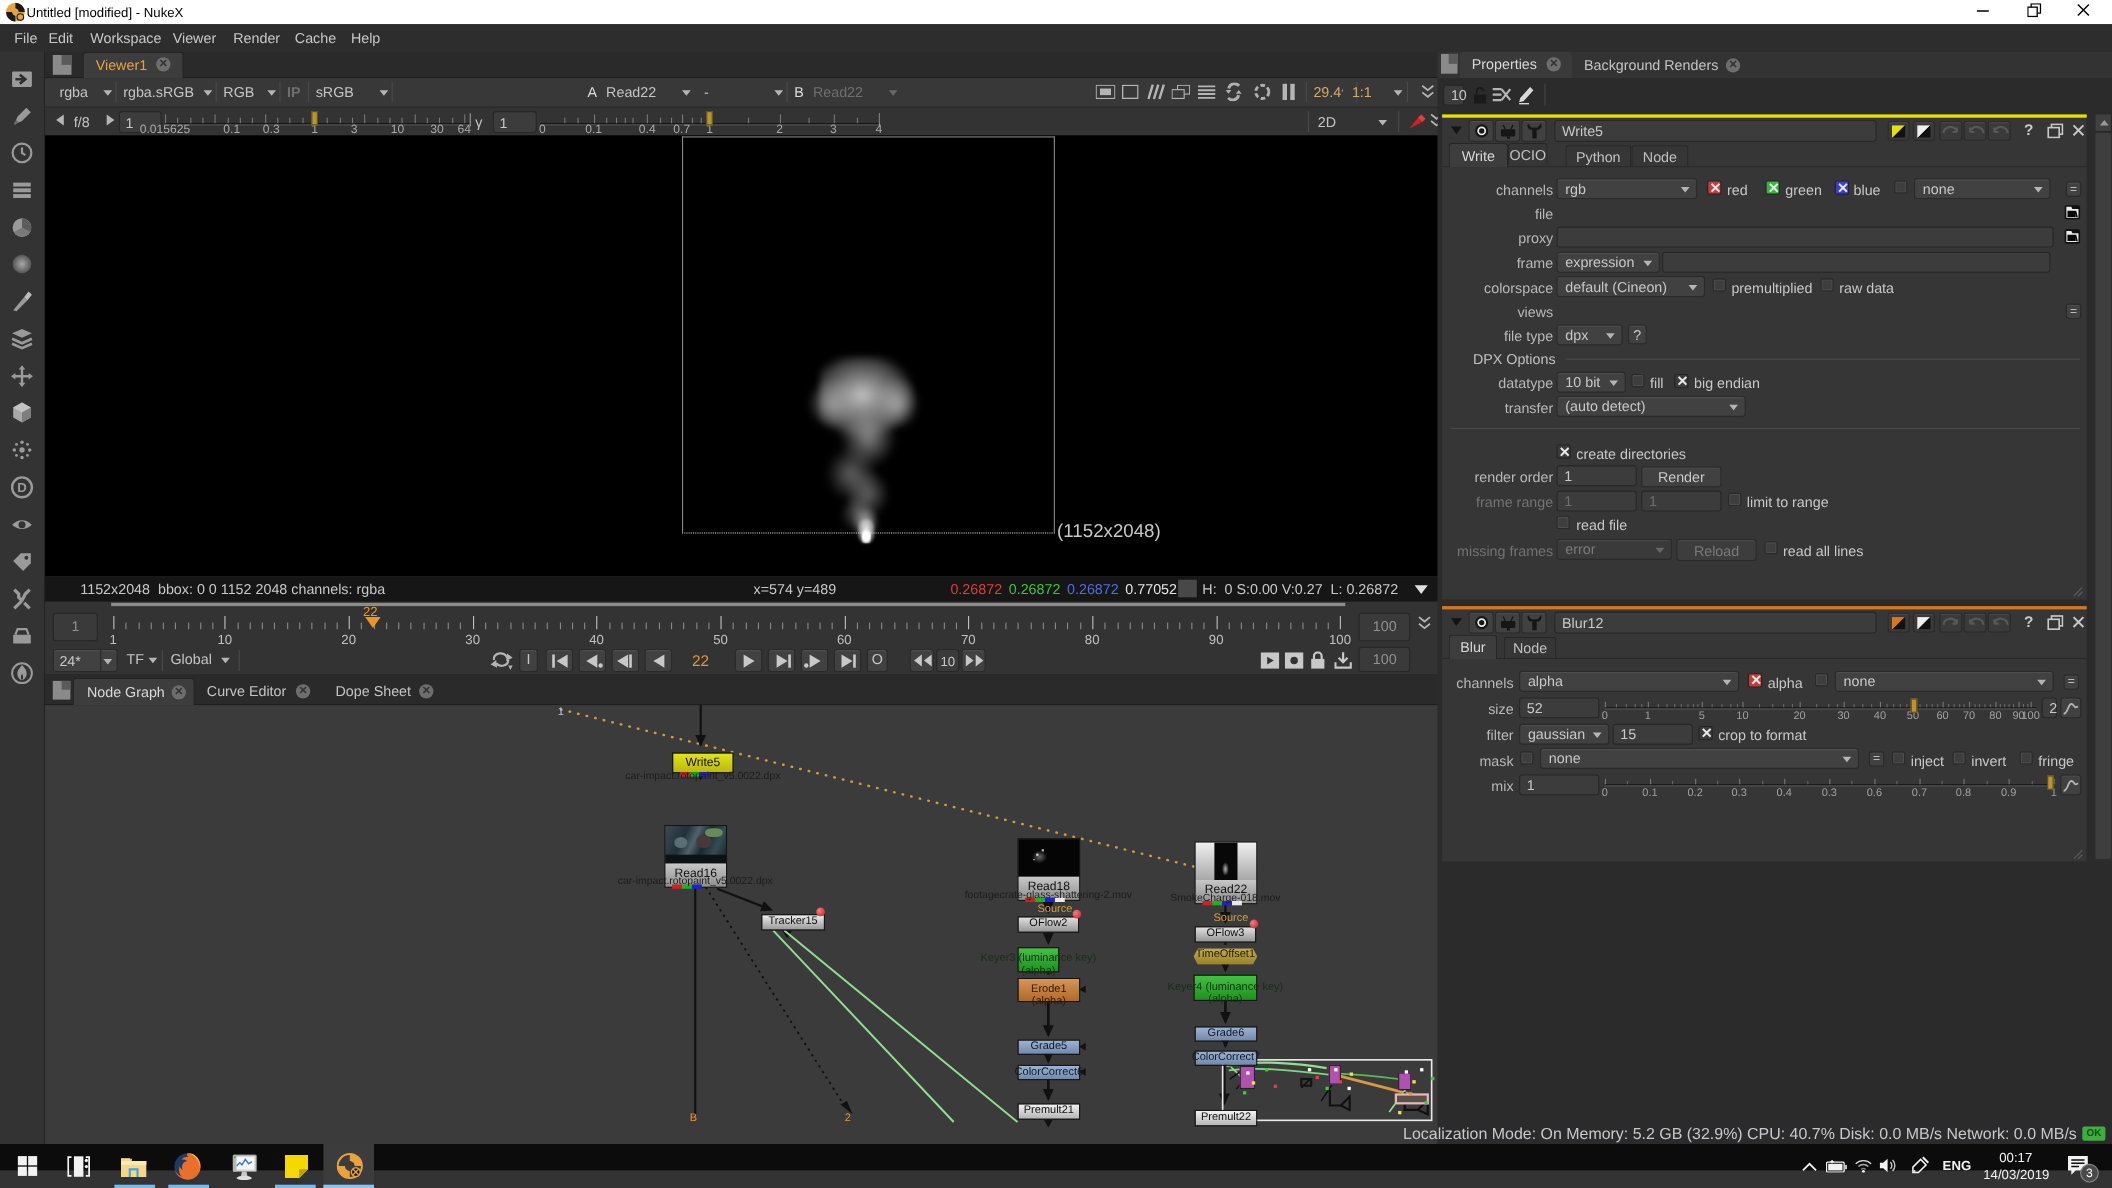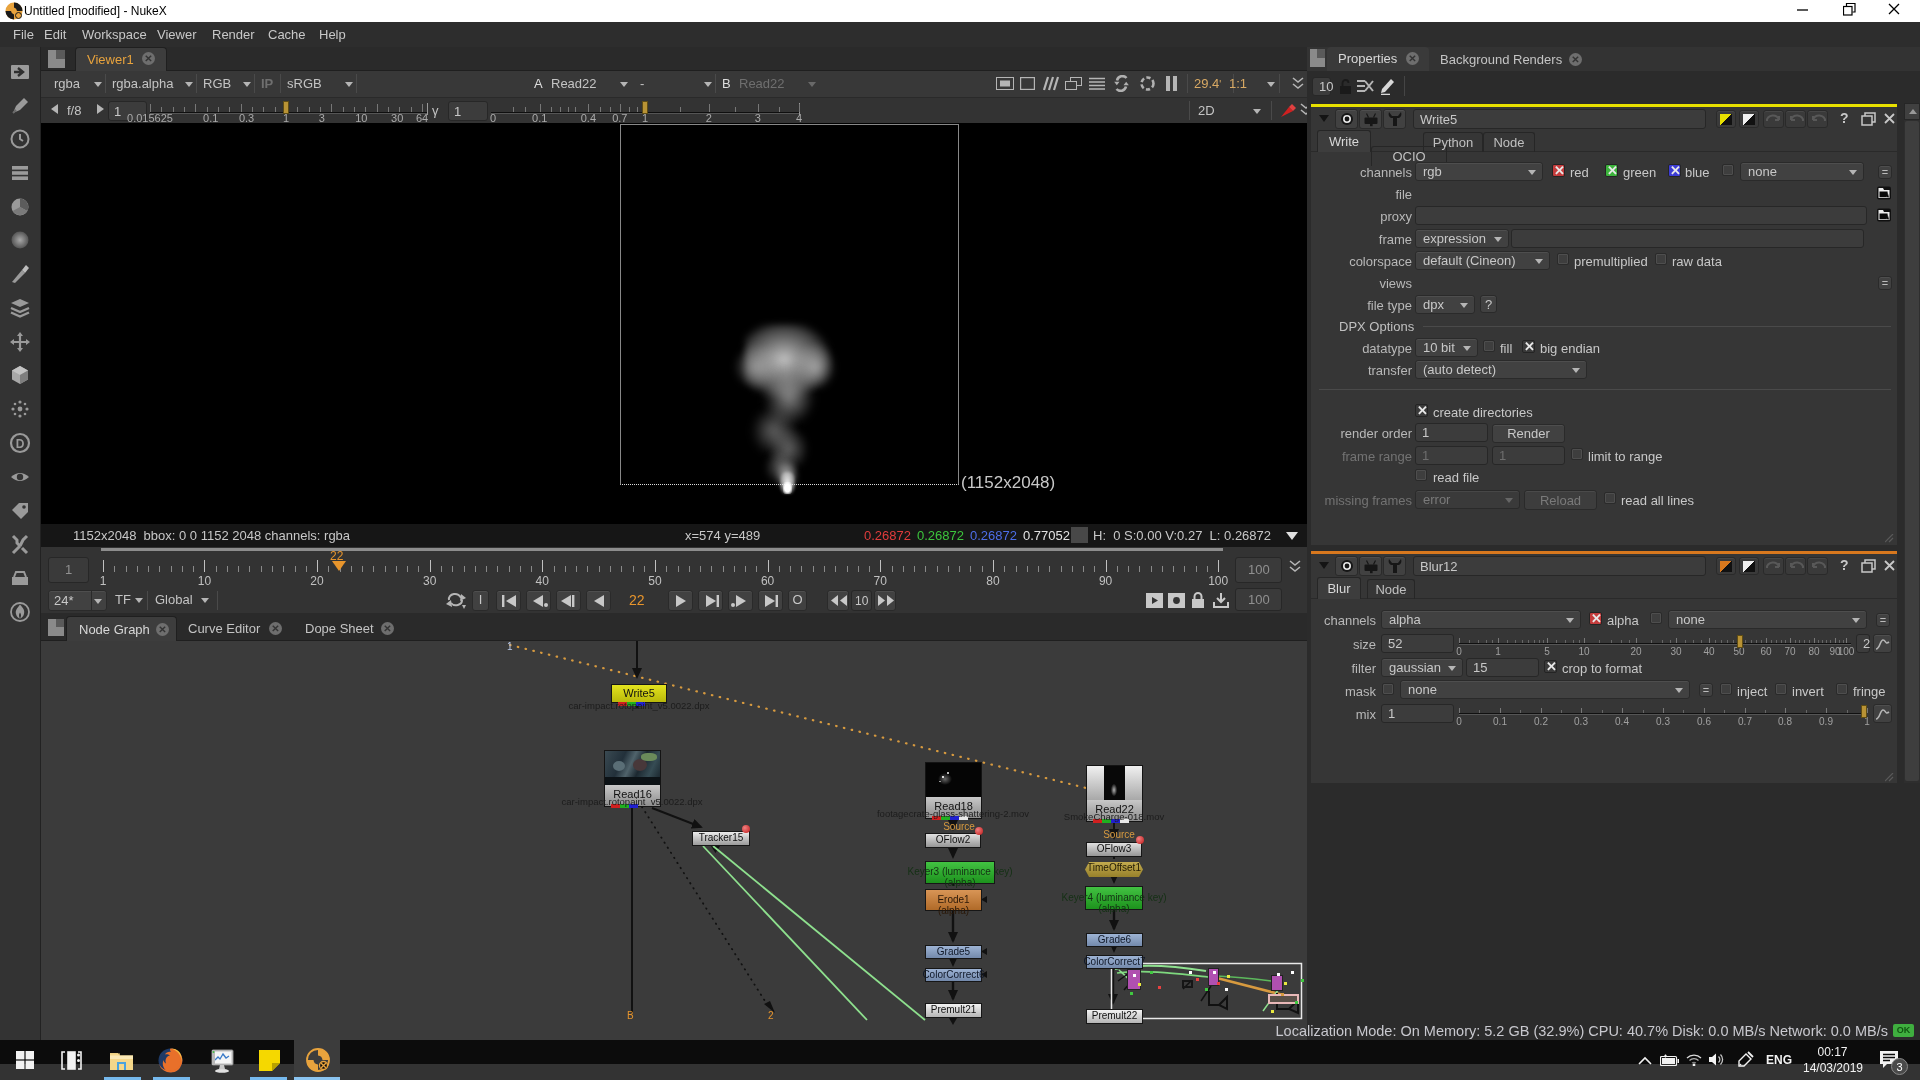--- a/index.html
+++ b/index.html
@@ -170,21 +170,21 @@
       <div class="abs" style="left:34px;top:0;width:92px;height:24px;background:#3d3d3d;border:1px solid #1f1f1f;border-bottom:none;border-radius:4px 4px 0 0">
         <span style="position:absolute;left:11px;top:4px;color:#e8a33d;font-size:13px">Viewer1</span>
         <span style="position:absolute;left:66px;top:4px;width:13px;height:13px;border-radius:7px;background:#6e6e6e;color:#333;font-size:10px;font-weight:bold;text-align:center;line-height:13px">✕</span>
       </div>
     </div>
 
     <div class="abs" style="left:0;top:24px;width:1266px;height:26px;background:#383838;color:#c4c4c4;font-size:13px">
       <span class="abs" style="left:13px;top:5px">rgba</span>
         <span class="vdarr" style="left:53px"></span>
       <span class="vsep" style="left:64px"></span>
-      <span class="abs" style="left:71px;top:5px">rgba.alpha</span>
+      <span class="abs" style="left:71px;top:5px">rgba.sRGB</span>
         <span class="vdarr" style="left:144px"></span>
       <span class="vsep" style="left:155px"></span>
       <span class="abs" style="left:162px;top:5px">RGB</span>
         <span class="vdarr" style="left:202px"></span>
       <span class="vsep" style="left:213px"></span>
       <span class="abs" style="left:220px;top:5px;color:#6f6f6f;font-weight:bold">IP</span>
       <span class="vsep" style="left:239px"></span>
       <span class="abs" style="left:246px;top:5px">sRGB</span>
         <span class="vdarr" style="left:304px"></span>
       <span class="vsep" style="left:315px"></span>
@@ -710,21 +710,21 @@
         <div class="abs" style="left:891px;top:175px;width:9px;height:4px;background:#d02020"></div>
         <div class="abs" style="left:900px;top:175px;width:9px;height:4px;background:#20b020"></div>
         <div class="abs" style="left:909px;top:175px;width:9px;height:4px;background:#2020d0"></div>
         <div class="abs" style="left:918px;top:175px;width:9px;height:4px;background:#e8e8e8"></div>
         <div class="ncap" style="left:912px;top:167px">footagecrate-glass-shattering-2.mov</div>
         <div class="ncap" style="left:918px;top:180px;color:#d79a3f;font-size:10px">Source</div>
         <div class="abs" style="left:884px;top:192px;width:56px;height:15px;background:linear-gradient(#e0e0e0,#969696);border:1px solid #161616;">
           <div class="nodetxt" style="top:0px;color:#101010;font-size:10px">OFlow2</div>
         </div>
         <div class="abs" style="left:934px;top:186px;width:8px;height:8px;border-radius:4px;background:radial-gradient(circle at 35% 35%, #f08080,#c01818)"></div>
-        <div class="abs" style="left:884px;top:220px;width:70px;height:23px;background:linear-gradient(#42c242,#1d921d);border:1px solid #161616;">
+        <div class="abs" style="left:884px;top:220px;width:38px;height:23px;background:linear-gradient(#42c242,#1d921d);border:1px solid #161616;">
           <div class="nodetxt" style="top:4px;color:#143014;font-size:10px">Keyer3 (luminance key)<br>(alpha)</div>
         </div>
         <div class="abs" style="left:884px;top:248px;width:57px;height:22px;background:linear-gradient(#d89556,#b06a28);border:1px solid #161616;">
           <div class="nodetxt" style="top:4px;color:#2a1808;font-size:10px">Erode1<br>(alpha)</div>
         </div>
         <div class="abs" style="left:884px;top:304px;width:57px;height:14px;background:linear-gradient(#9db3d4,#7389ab);border:1px solid #161616;">
           <div class="nodetxt" style="top:0px;color:#101828;font-size:10px">Grade5</div>
         </div>
         <div class="abs" style="left:884px;top:327px;width:57px;height:14px;background:linear-gradient(#9db3d4,#7389ab);border:1px solid #161616;">
           <div class="nodetxt" style="top:0px;color:#101828;font-size:10px">ColorCorrect6</div>
@@ -858,21 +858,21 @@
           <rect x="4" y="1" width="10" height="9" fill="none" stroke="#c8c8c8" stroke-width="1.5"></rect>
           <rect x="1" y="4" width="10" height="9" fill="#363636" stroke="#c8c8c8" stroke-width="1.5"></rect>
         </svg>
         <svg class="abs" style="left:572px;top:8px" width="13" height="13" viewBox="0 0 13 13">
           <path d="M2 2 L11 11 M11 2 L2 11" stroke="#c8c8c8" stroke-width="1.8"></path>
         </svg>
         <div class="abs" style="left:0;top:26px;width:586px;height:22px;border-bottom:1px solid #2a2a2a">
 <div class="abs" style="left:6px;top:0;width:54px;height:22px;background:#3d3d3d;border:1px solid #262626;border-bottom:none;border-radius:3px 3px 0 0">
             <span style="position:absolute;left:0;top:3px;width:100%;text-align:center;color:#d8d8d8;font-size:13px">Write</span>
           </div>
-<div class="abs" style="left:60px;top:16px;width:76px;height:20px;border:1px solid #262626;border-bottom:none;border-radius:3px 3px 0 0">
+<div class="abs" style="left:60px;top:0;width:36px;height:20px;border:1px solid #262626;border-bottom:none;border-radius:3px 3px 0 0">
             <span style="position:absolute;left:0;top:2px;width:100%;text-align:center;color:#c0c0c0;font-size:13px">OCIO</span>
           </div>
 <div class="abs" style="left:112px;top:2px;width:60px;height:20px;border:1px solid #262626;border-bottom:none;border-radius:3px 3px 0 0">
             <span style="position:absolute;left:0;top:2px;width:100%;text-align:center;color:#c0c0c0;font-size:13px">Python</span>
           </div>
 <div class="abs" style="left:172px;top:2px;width:52px;height:20px;border:1px solid #262626;border-bottom:none;border-radius:3px 3px 0 0">
             <span style="position:absolute;left:0;top:2px;width:100%;text-align:center;color:#c0c0c0;font-size:13px">Node</span>
           </div>
 </div>
         <span class="lbl" style="left:20px;top:61px;width:81px;text-align:right;color:#b8b8b8">channels</span>

